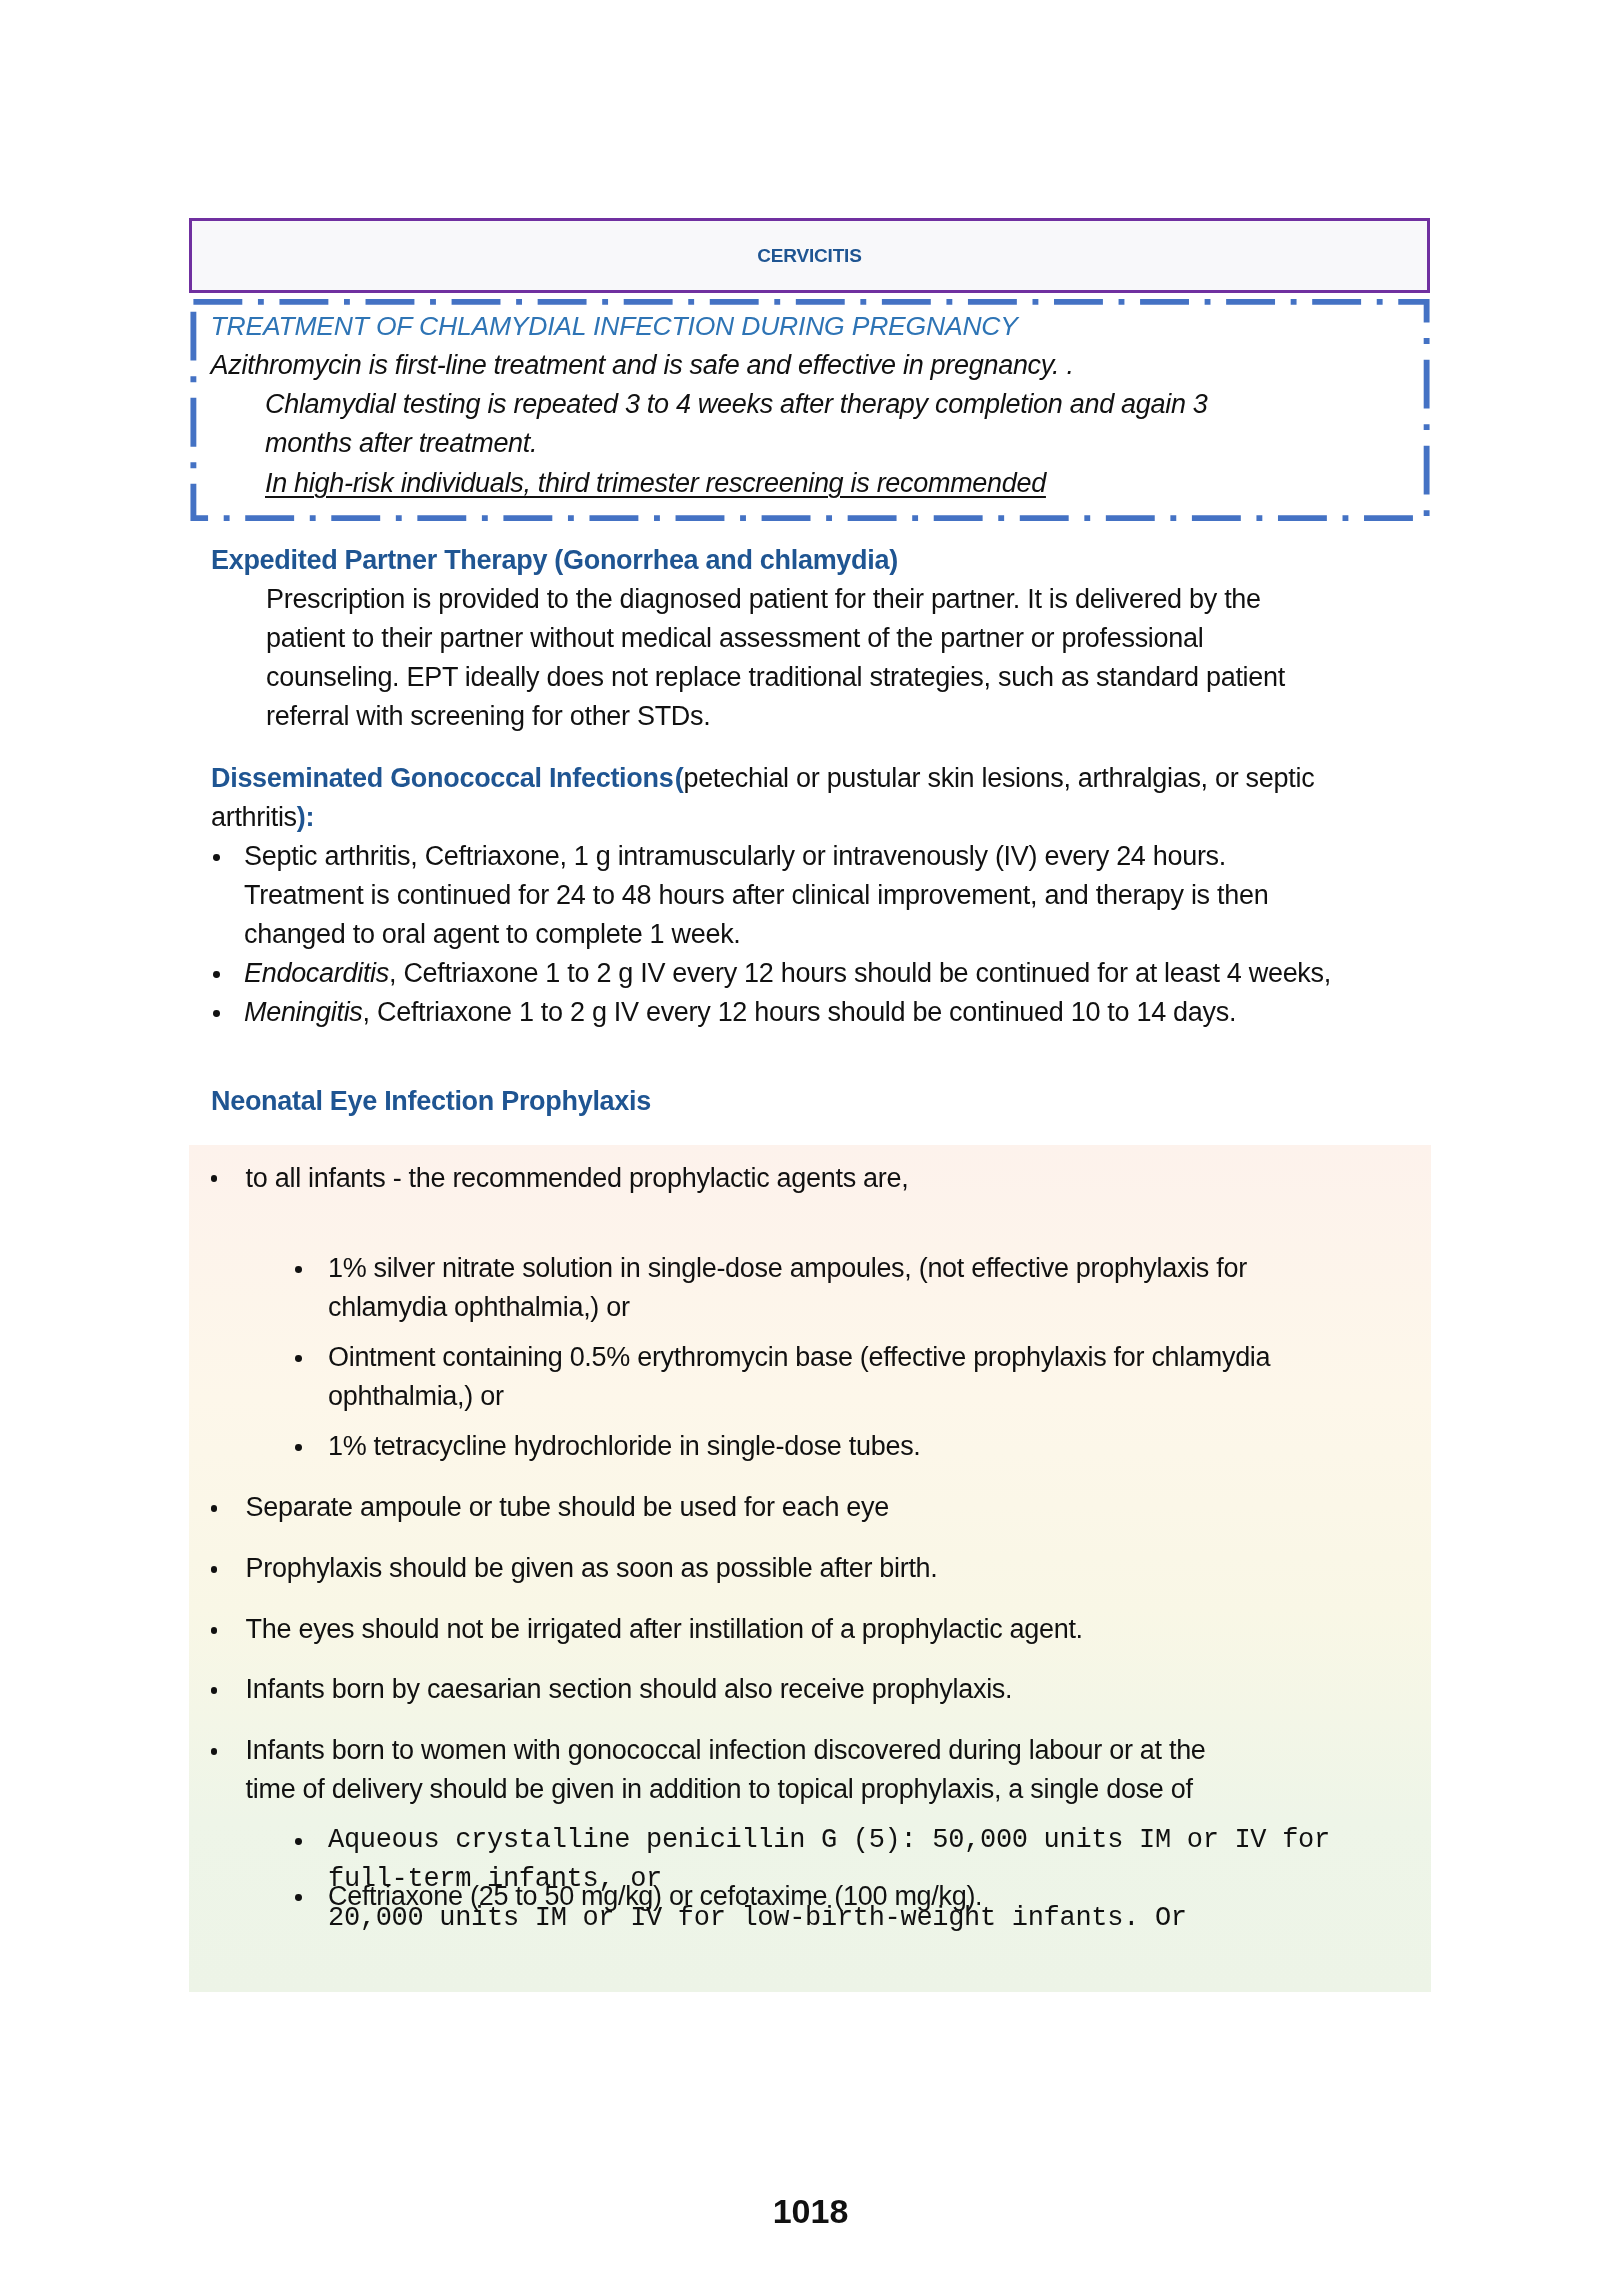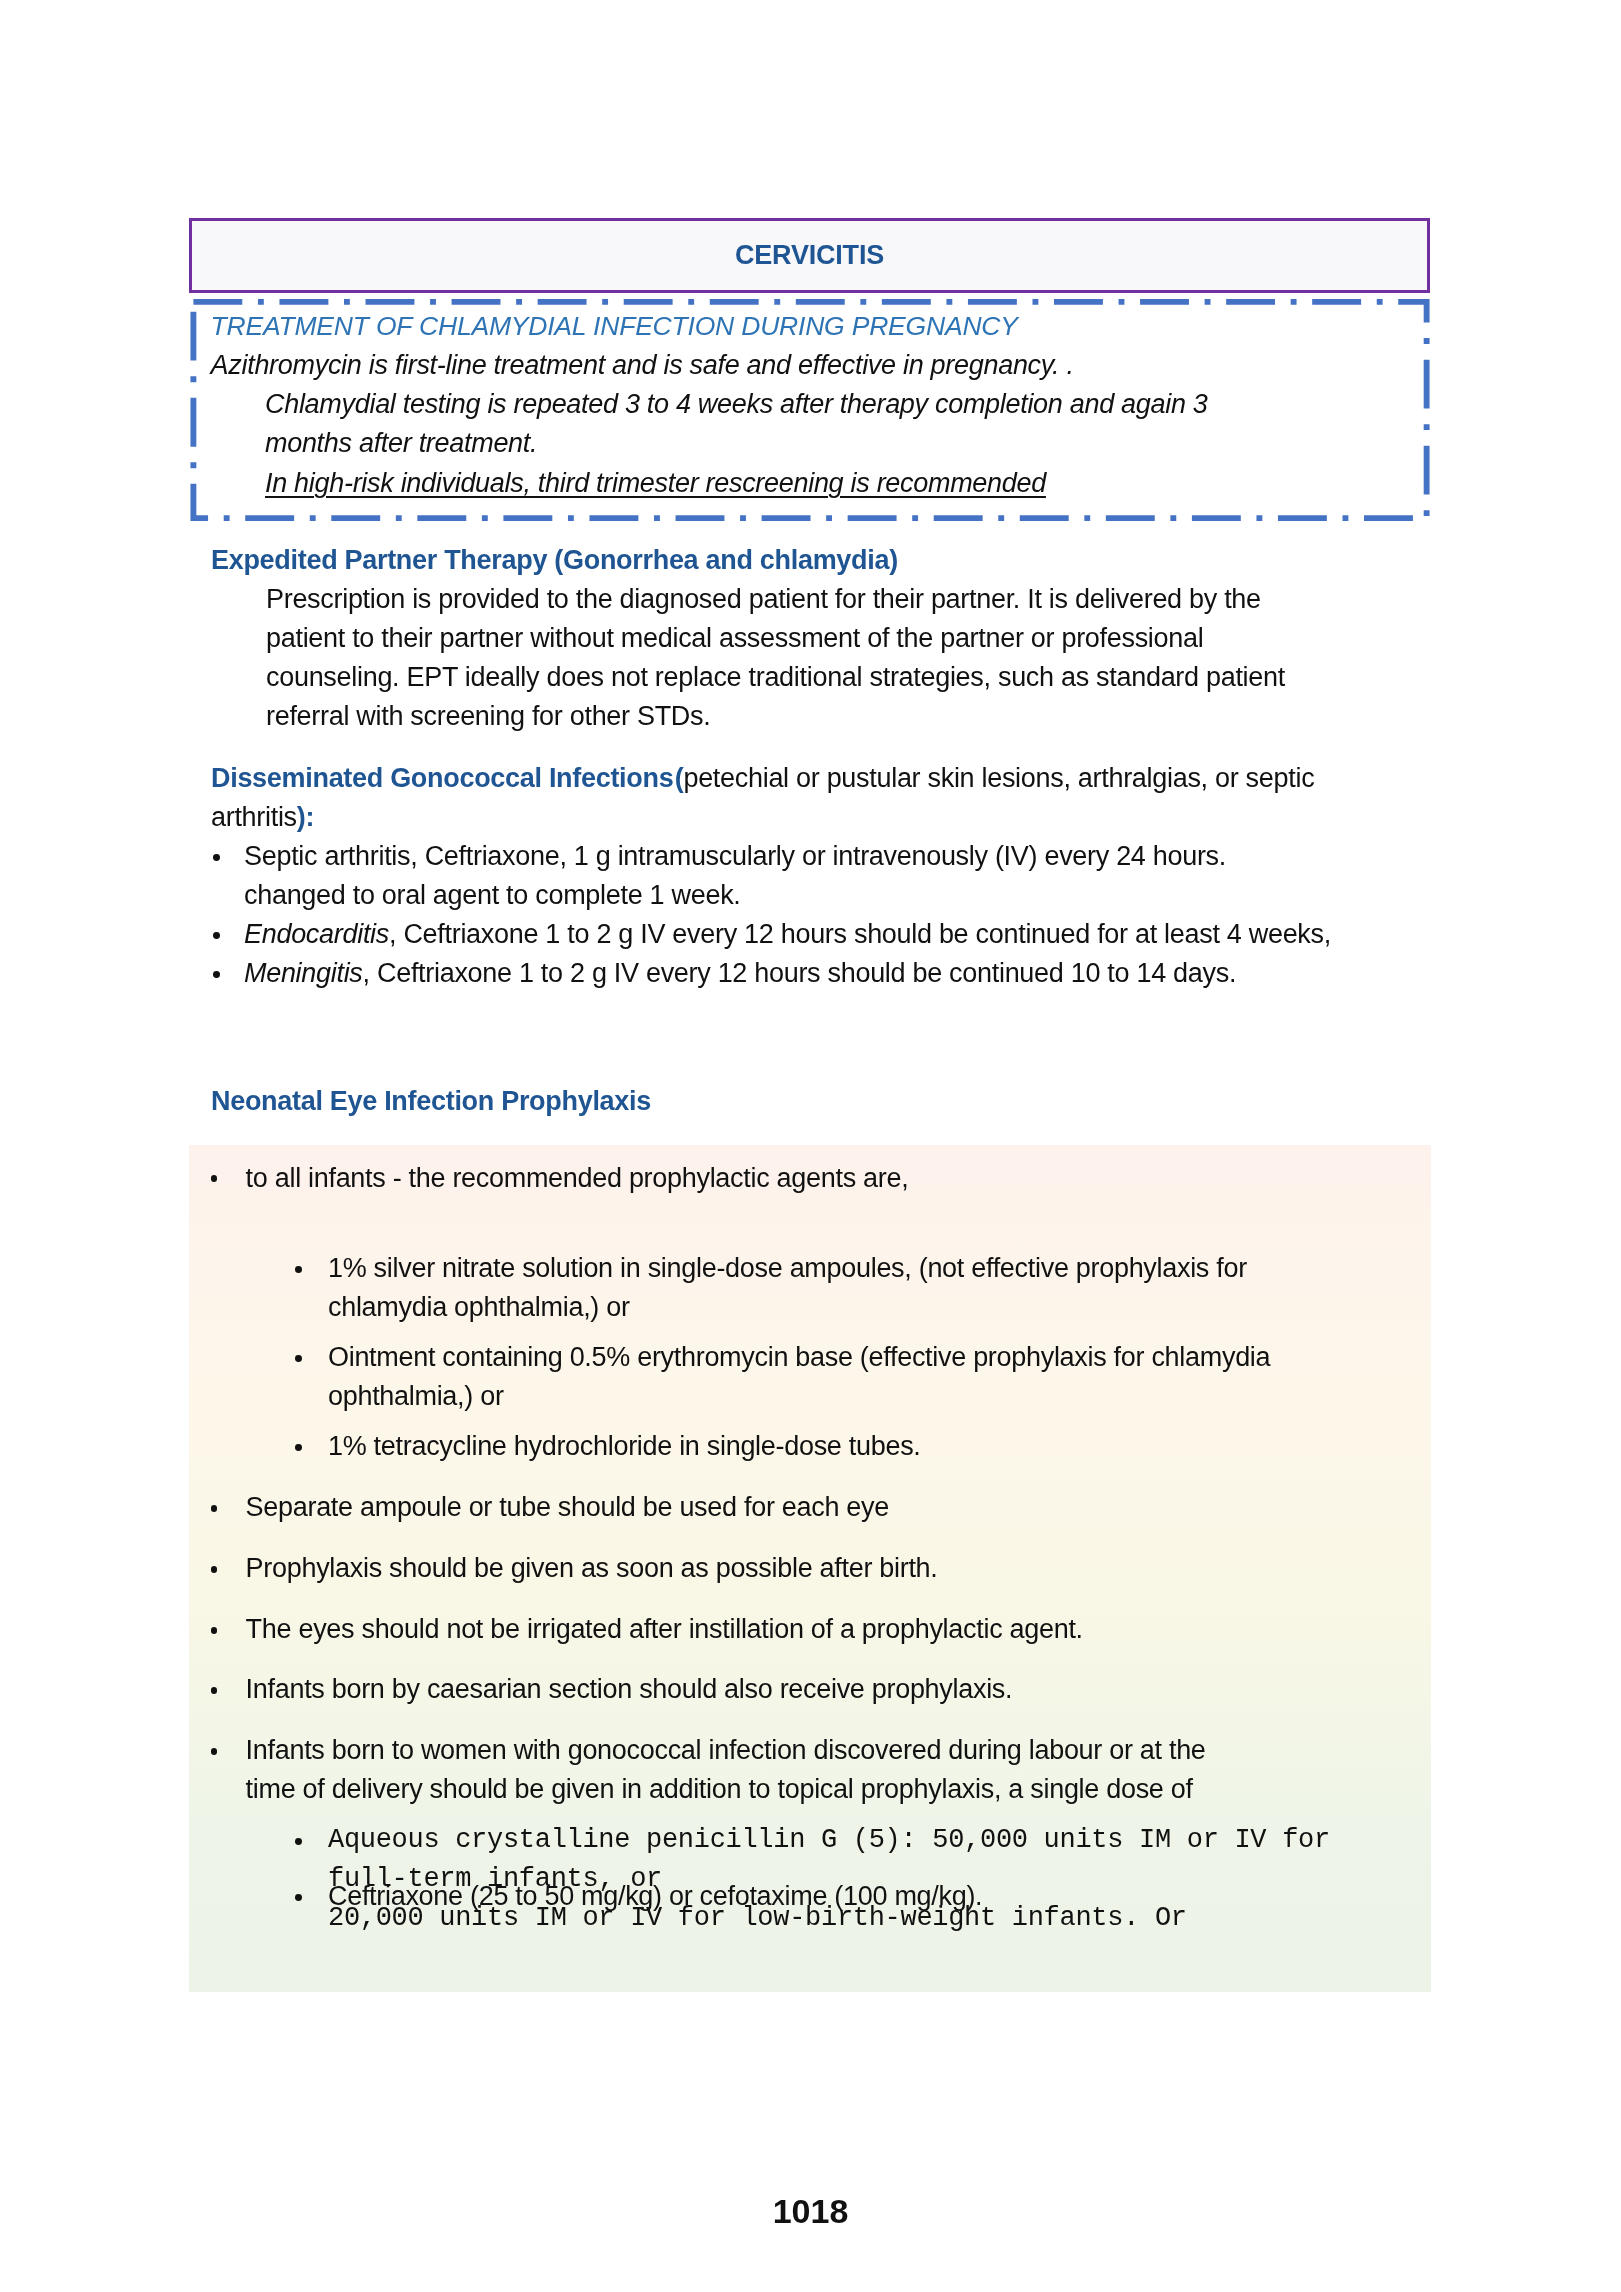--- a/index.html
+++ b/index.html
@@ -11,21 +11,21 @@
   .abs { position: absolute; }
   .txt { font-size: 27px; line-height: 39px; letter-spacing: -0.3px; }
   .blue-head { color: #1f5592; font-weight: bold; }
 
   
   #title-box {
     left: 189px; top: 218px; width: 1235px; height: 69px;
     border: 3.9px solid #7030a0; background: #f8f8fa;
     display: flex; align-items: center; justify-content: center;
   }
-  #title-box span { color: #1f5592; font-weight: bold; font-size: 27px; letter-spacing: -0.2px; }
+  #title-box span { color: #1f5592; font-weight: bold; font-size: 19px; letter-spacing: -0.2px; }
 
   
   #dashed-box {
     left: 189px; top: 299px; width: 1243px; height: 222px; font-style: italic;
   }
   #dashed-box svg { position: absolute; left: 0; top: 0; }
 
   .treat-head { color: #2e74b5; font-size: 26.5px; letter-spacing: -0.2px; }
   .underline { text-decoration: underline; text-decoration-thickness: 2px; text-underline-offset: 3.9px; }
 
@@ -73,20 +73,21 @@
   <span class="blue-head">Disseminated Gonococcal Infections</span>
   <span class="blue-head" style="margin-left:-5.9px;">(</span><span>petechial or pustular skin lesions, arthralgias, or septic</span>
 </div>
 <div class="abs txt" style="left:211px; top:798px;">
   <span>arthritis</span><span class="blue-head">):</span>
 </div>
 <ul class="bul abs" style="left:211px; top:837px; width:1274px;">
   <li style="padding-left:33px;">
     <span class="dot" style="left:2px; top:16.7px;"></span>
     <div class="txt">Septic arthritis, Ceftriaxone, 1 g intramuscularly or intravenously (IV) every 24 hours.</div>
+    <div class="txt">Treatment is continued for 24 to 48 hours after clinical improvement, and therapy is then</div>
     <div class="txt">changed to oral agent to complete 1 week.</div>
   </li>
   <li style="padding-left:33px;">
     <span class="dot" style="left:2px; top:16.7px;"></span>
     <div class="txt"><i>Endocarditis</i><span>, Ceftriaxone 1 to 2 g IV every 12 hours should be continued for at least 4 weeks,</span></div>
   </li>
   <li style="padding-left:33px;">
     <span class="dot" style="left:2px; top:16.7px;"></span>
     <div class="txt"><i>Meningitis</i><span>, Ceftriaxone 1 to 2 g IV every 12 hours should be continued 10 to 14 days.</span></div>
   </li>

